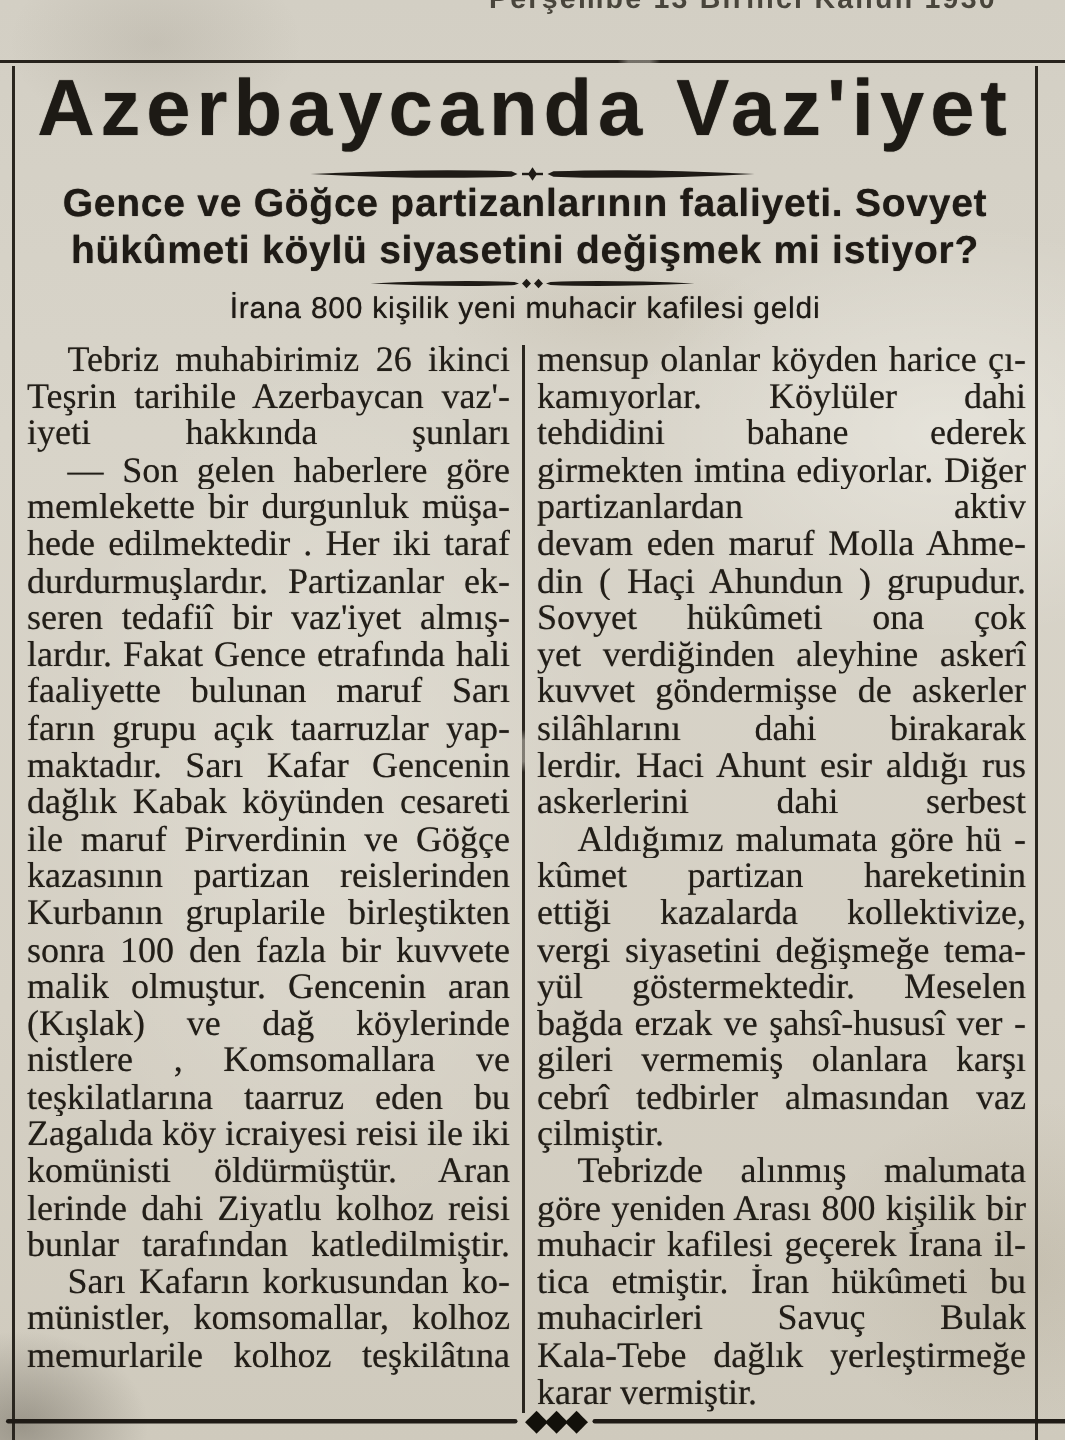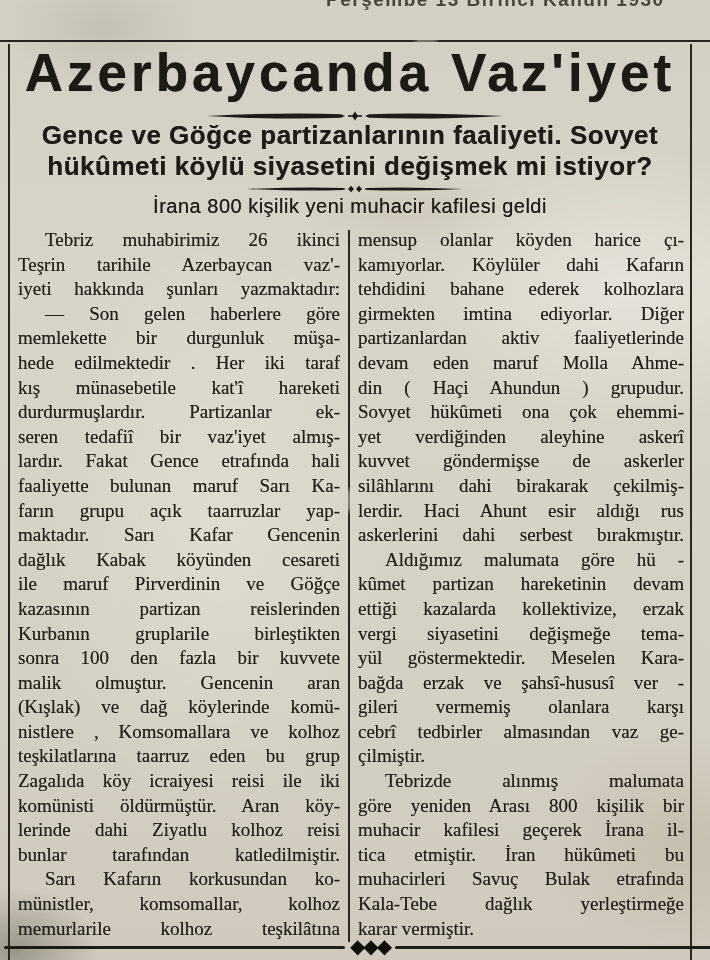--- a/index.html
+++ b/index.html
@@ -41,21 +41,21 @@
     font-family:"Liberation Sans",sans-serif;font-weight:bold;font-size:26px;
     line-height:31px;letter-spacing:.5px;color:#1f1b16;
     text-shadow:0 0 .6px rgba(31,27,22,.8);
   }
   .kicker{
     position:absolute;top:195px;left:12px;width:676px;text-align:center;
     font-family:"Liberation Sans",sans-serif;font-weight:normal;font-size:20px;
     letter-spacing:.5px;color:#1f1b16;text-shadow:0 0 .5px rgba(31,27,22,.8);
   }
   .col{
-    position:absolute;top:228px;font-size:19px;
+    position:absolute;top:228px;font-size:24px;
     text-shadow:0 0 .5px rgba(34,30,24,.6);
   }
   .left-col{left:18px;width:322px;}
   .right-col{left:358px;width:326px;}
   .bline{height:24.6px;line-height:24.6px;text-align:justify;text-align-last:justify;overflow:hidden;}
   .bline.ind{padding-left:27px;}
   .bline.end{text-align-last:left;}
   .col-divider{position:absolute;left:348px;top:230px;height:712px;width:2px;
     background:linear-gradient(180deg,#2a261f 0 36%,rgba(42,38,31,.5) 37% 39%,#2a261f 40% 100%);}
   .footer{position:absolute;left:0;right:0;top:936px;height:22px;display:flex;align-items:center;gap:5px;padding:0 4px;}
@@ -98,21 +98,20 @@
 
   <div class="col-divider"></div>
 
   <div class="col left-col">
       <div class="bline ind">Tebriz muhabirimiz 26 ikinci</div>
       <div class="bline">Teşrin tarihile Azerbaycan vaz'-</div>
       <div class="bline">iyeti hakkında şunları yazmaktadır:</div>
       <div class="bline ind">— Son gelen haberlere göre</div>
       <div class="bline">memlekette bir durgunluk müşa-</div>
       <div class="bline">hede edilmektedir . Her iki taraf</div>
-      <div class="bline">kış münasebetile kat'î hareketi</div>
       <div class="bline">durdurmuşlardır. Partizanlar ek-</div>
       <div class="bline">seren tedafiî bir vaz'iyet almış-</div>
       <div class="bline">lardır. Fakat Gence etrafında hali</div>
       <div class="bline">faaliyette bulunan maruf Sarı Ka-</div>
       <div class="bline">farın grupu açık taarruzlar yap-</div>
       <div class="bline">maktadır. Sarı Kafar Gencenin</div>
       <div class="bline">dağlık Kabak köyünden cesareti</div>
       <div class="bline">ile maruf Pirverdinin ve Göğçe</div>
       <div class="bline">kazasının partizan reislerinden</div>
       <div class="bline">Kurbanın gruplarile birleştikten</div>

